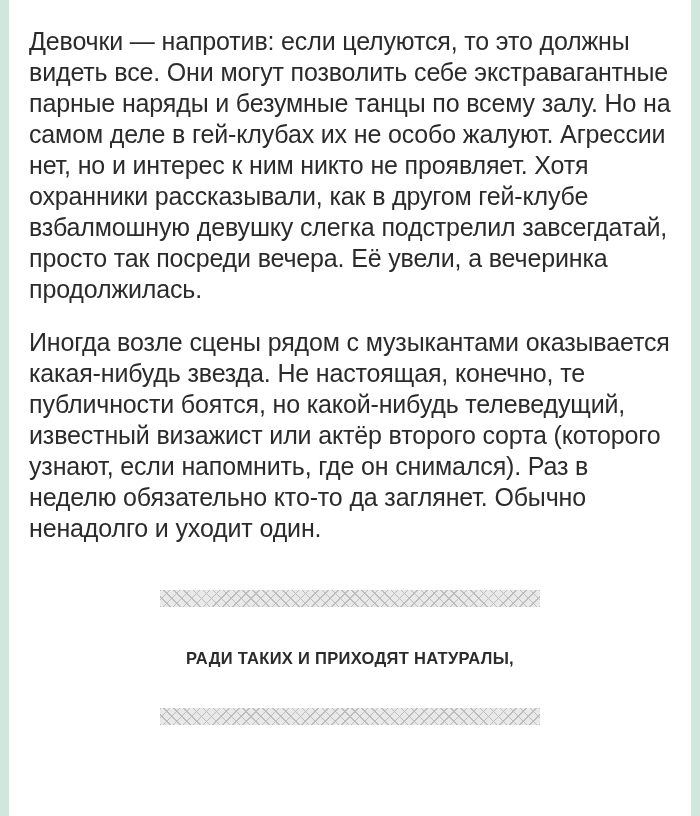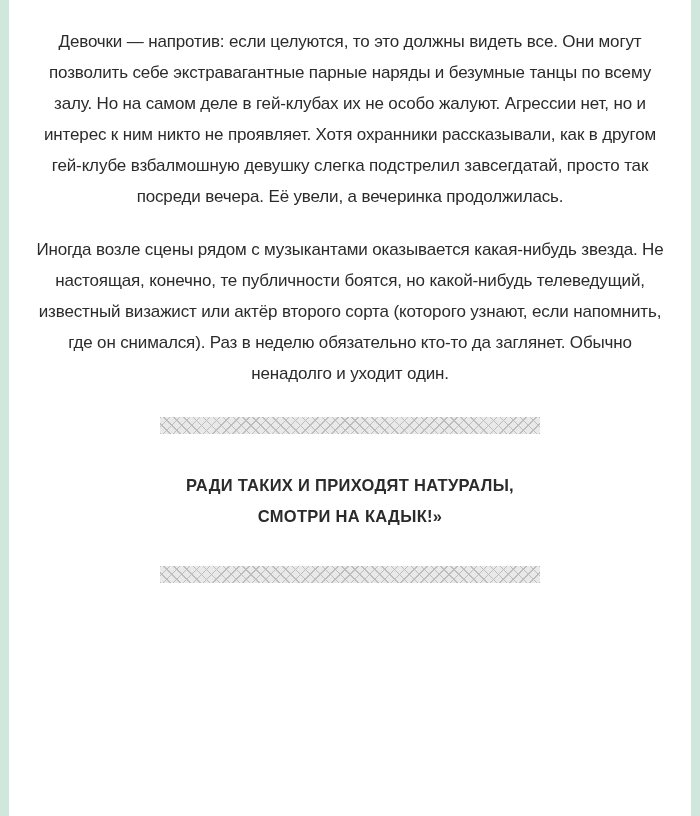--- a/index.html
+++ b/index.html
@@ -36,30 +36,30 @@
     right: 9px;
     top: 0;
     bottom: 0;
     padding: 26px 20px 0 20px;
     box-sizing: border-box;
   }
 
   p.para {
     margin: 0 0 22px 0;
     font-family: "Liberation Sans", sans-serif;
-    font-size: 17px;
+    font-size: 25px;
     line-height: 31px;
     color: #2b2b2b;
     letter-spacing: -0.15px;
     font-stretch: condensed;
-    text-align: center;
+    text-align: left;
   }
 
   .pullquote {
-    margin-top: 28px;
+    margin-top: 46px;
     text-align: center;
   }
 
   .ornament {
     width: 380px;
     height: 17px;
     margin: 0 auto;
     background-color: #e9e9e9;
     background-image:
       repeating-linear-gradient(45deg, #bdbdbd 0 1px, transparent 1px 7px),
@@ -90,20 +90,19 @@
   <div class="content">
 
     <p class="para">Девочки — напротив: если целуются, то это должны видеть все. Они могут позволить себе экстравагантные парные наряды и безумные танцы по всему залу. Но на самом деле в гей-клубах их не особо жалуют. Агрессии нет, но и интерес к ним никто не проявляет. Хотя охранники рассказывали, как в другом гей-клубе взбалмошную девушку слегка подстрелил завсегдатай, просто так посреди вечера. Её увели, а вечеринка продолжилась.</p>
     <p class="para">Иногда возле сцены рядом с музыкантами оказывается какая-нибудь звезда. Не настоящая, конечно, те публичности боятся, но какой-нибудь телеведущий, известный визажист или актёр второго сорта (которого узнают, если напомнить, где он снимался). Раз в неделю обязательно кто-то да заглянет. Обычно ненадолго и уходит один.</p>
 
     <div class="pullquote">
       <div class="ornament"></div>
 
       <div class="quote-text">
         <span class="quote-line">РАДИ ТАКИХ И ПРИХОДЯТ НАТУРАЛЫ,</span>
-        <span class="quote-line">СМОТРИ НА КАДЫК!»</span>
       </div>
 
       <div class="ornament"></div>
     </div>
 
   </div>
 </div>
 
 </body></html>

